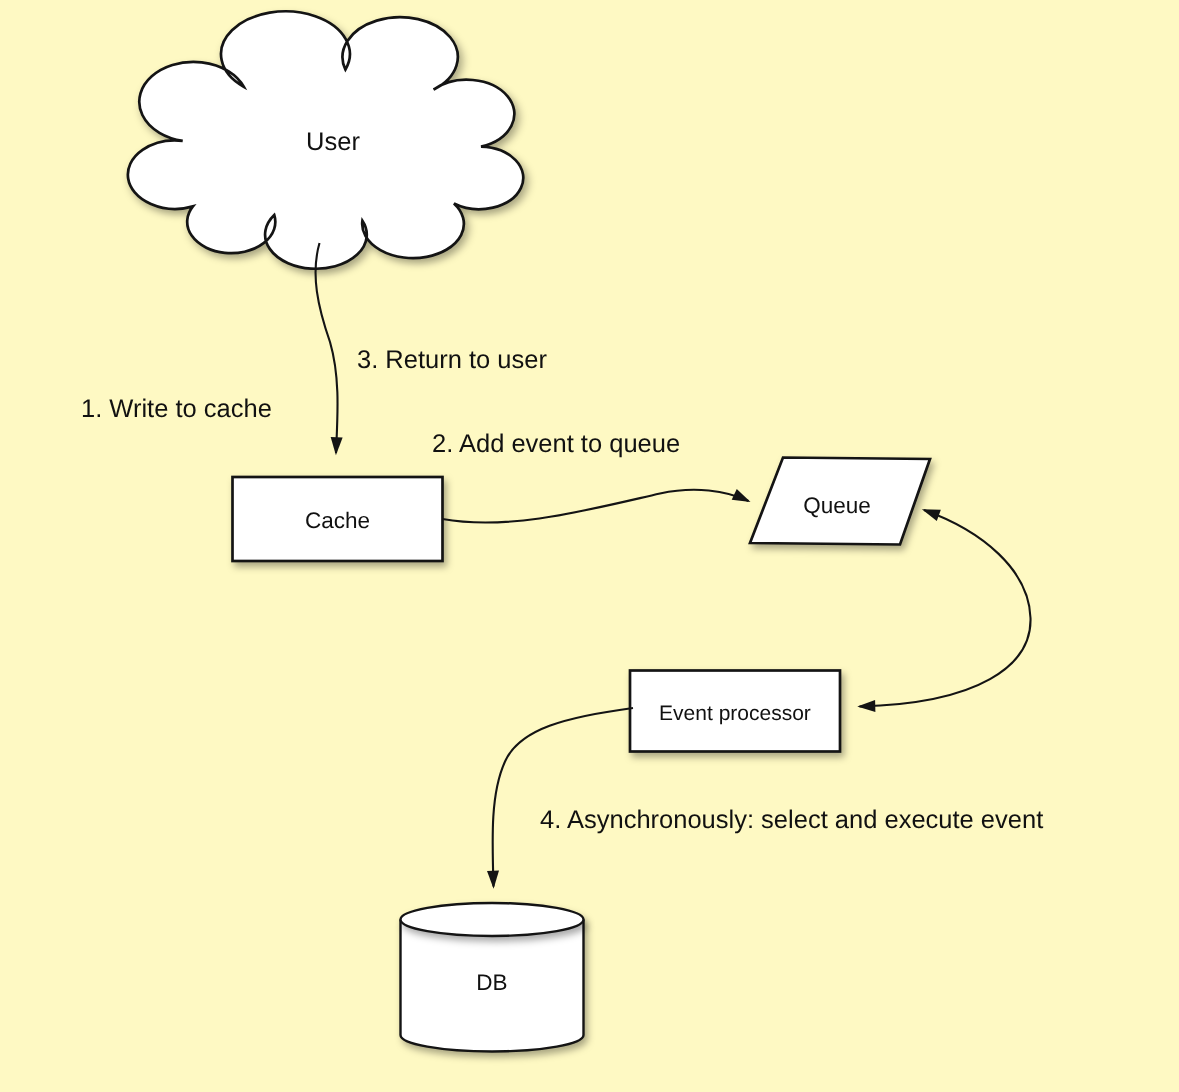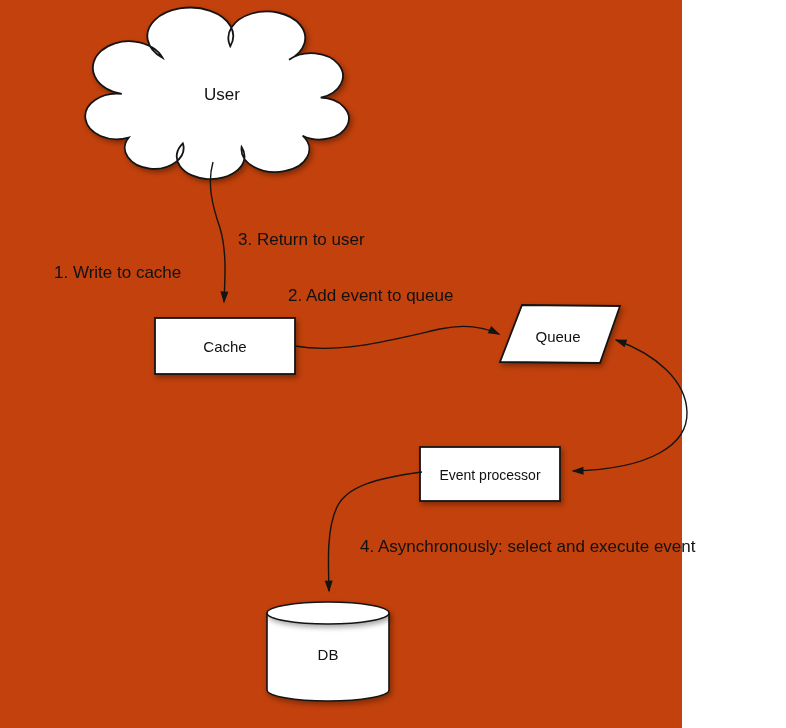--- a/index.html
+++ b/index.html
@@ -6,23 +6,23 @@
     margin: 0;
     padding: 0;
     background: #ffffff;
     width: 786px;
     height: 728px;
     overflow: hidden;
     font-family: "Liberation Sans", sans-serif;
   }
   .canvas {
     position: relative;
-    width: 682px;
+    width: 786px;
     height: 728px;
-    background: #c2410c;
+    background: #fef9c3;
   }
   svg { display: block; }
   .shape {
     fill: #ffffff;
     stroke: #141414;
     stroke-width: 1.8;
     filter: drop-shadow(2px 3px 2.5px rgba(0,0,0,0.33));
   }
   .edge {
     fill: none;

